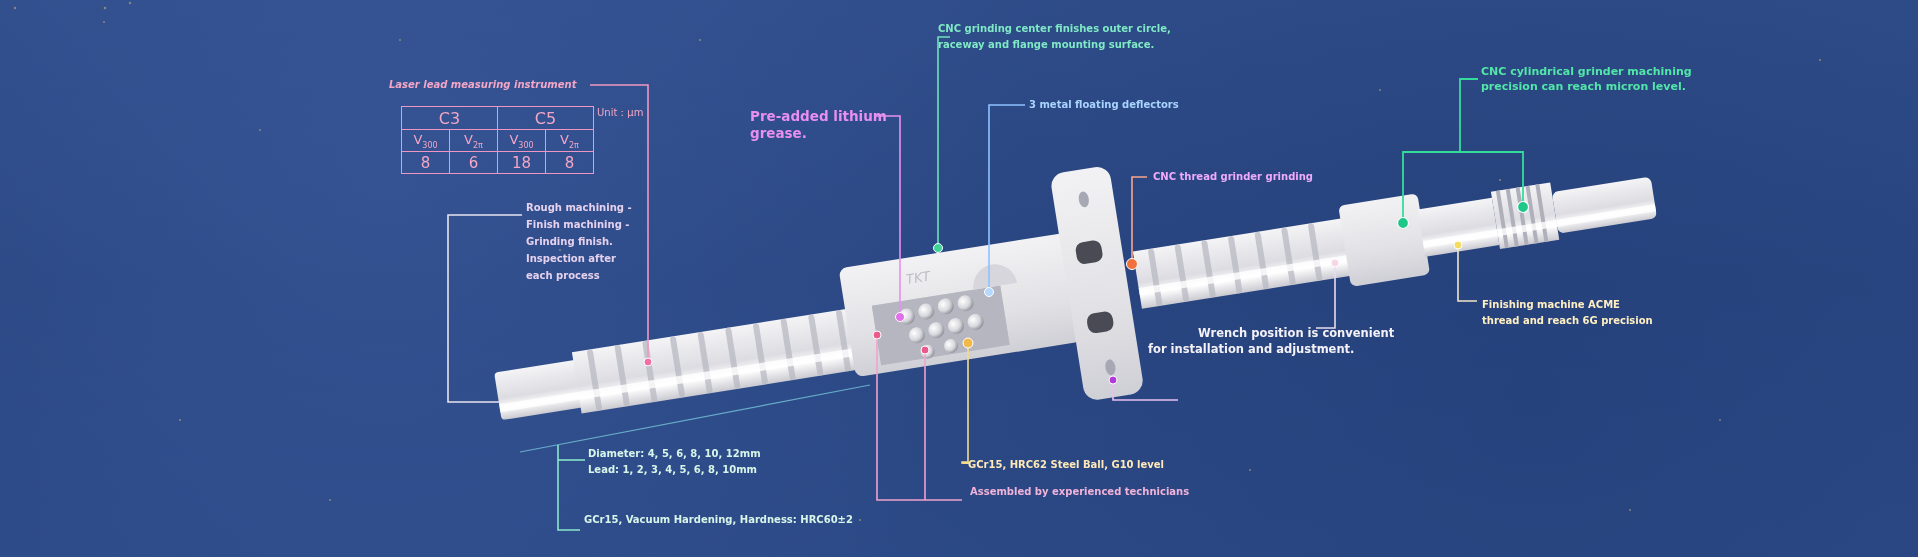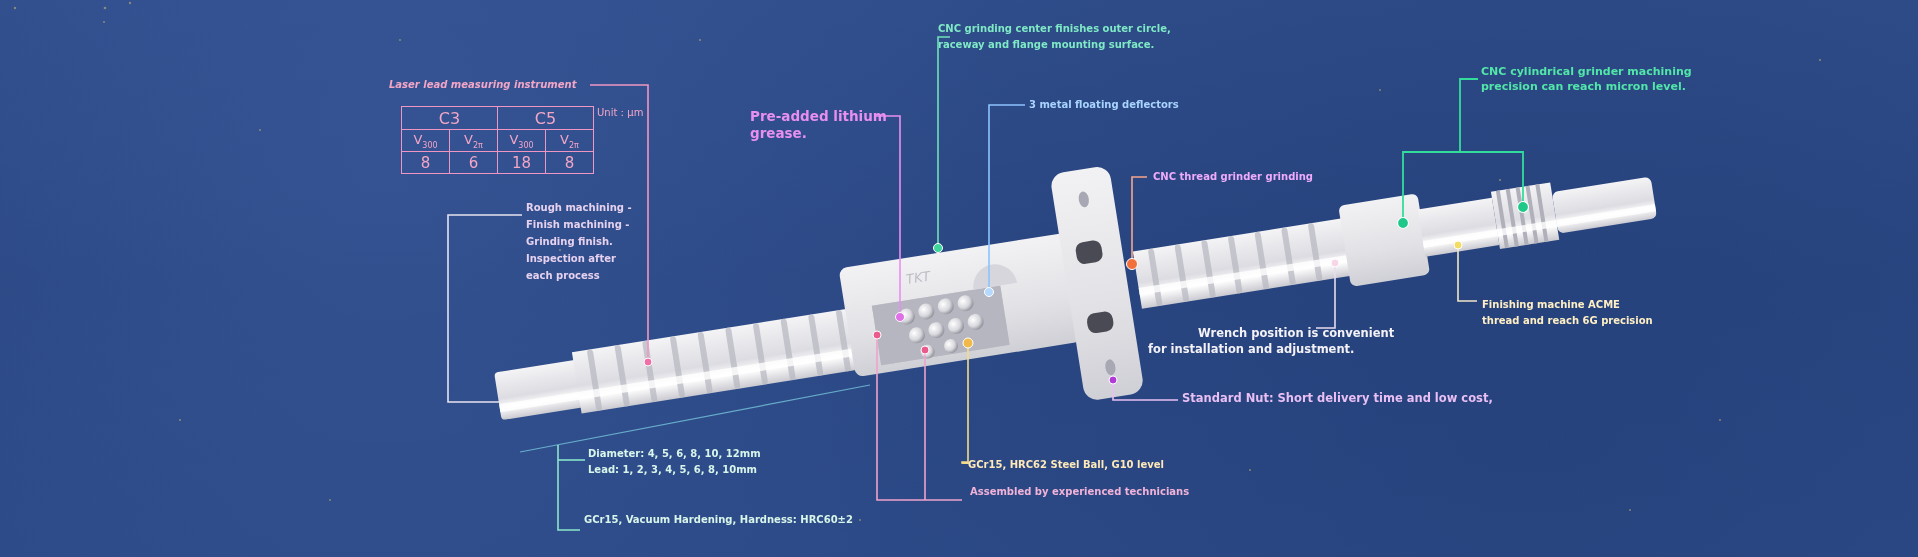--- a/index.html
+++ b/index.html
@@ -259,21 +259,20 @@
   <div>Finishing machine ACME</div>
   <div>thread and reach 6G precision</div>
 </div>
 
 <div class="lbl white" style="left:1148px;top:325px;font-size:11.5px;text-align:left;">
   <div style="padding-left:8px;margin-left:42px;">Wrench position is convenient</div>
   <div>for installation and adjustment.</div>
 </div>
 
 <div class="lbl lilac" style="left:1182px;top:391px;font-size:11.5px;line-height:15px;">
-  <div>Standard Nut: Short delivery time and low cost,</div>
 </div>
 
 <div class="lbl spec" style="left:588px;top:446px;">
   <div>Diameter: 4, 5, 6, 8, 10, 12mm</div>
   <div>Lead: 1, 2, 3, 4, 5, 6, 8, 10mm</div>
 </div>
 
 <div class="lbl spec" style="left:584px;top:512px;">GCr15, Vacuum Hardening, Hardness: HRC60±2</div>
 
 <div class="lbl ball" style="left:968px;top:457px;">GCr15, HRC62 Steel Ball, G10 level</div>

